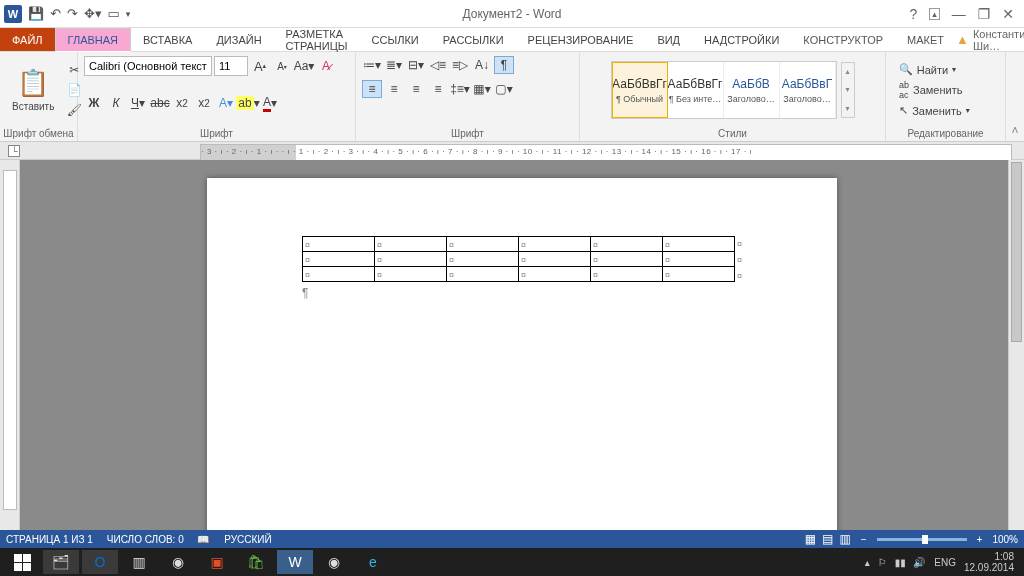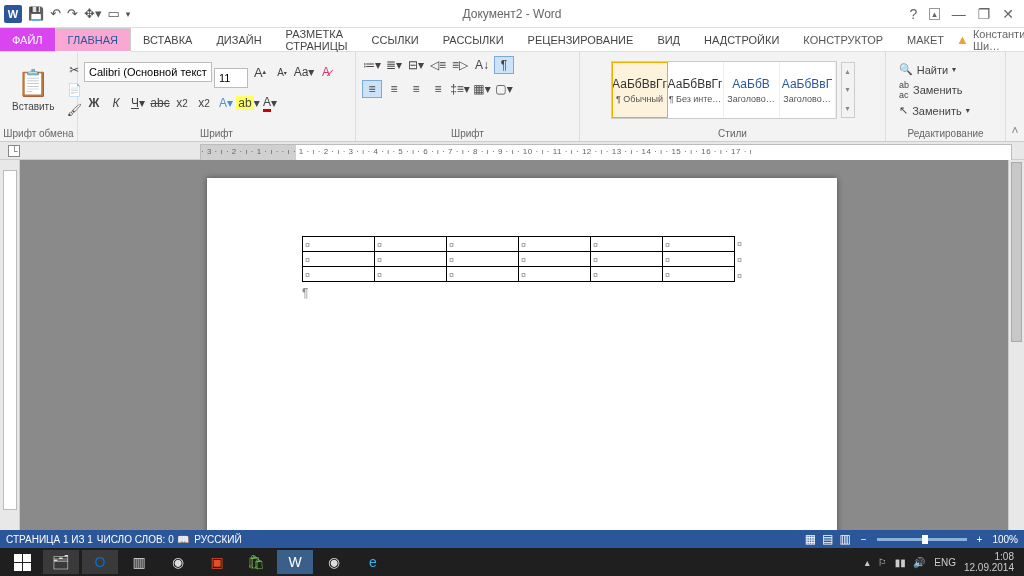--- a/index.html
+++ b/index.html
@@ -10,39 +10,39 @@
 .titlebar .qat { display: flex; align-items: center; gap: 6px; padding-left: 4px; }
 .titlebar .qat .w-icon { width: 18px; height: 18px; background: #2b579a; color: #fff; display: flex; align-items: center; justify-content: center; font-size: 11px; font-weight: bold; border-radius: 2px; }
 .titlebar .qat span { font-size: 13px; color: #555; }
 .titlebar .doc-title { position: absolute; left: 50%; transform: translateX(-50%); color: #666; font-size: 12px; }
 .titlebar .table-tools { position: absolute; right: 176px; background: #ffe699; color: #555; font-size: 11px; padding: 2px 20px; height: 20px; display: flex; align-items: center; top: 8px; }
 .titlebar .win-controls { margin-left: auto; display: flex; align-items: center; gap: 12px; padding-right: 10px; color: #666; font-size: 14px; }
 
 
 .ribbon-tabs { height: 24px; background: #fff; display: flex; align-items: stretch; border-bottom: 1px solid #ddd; position: relative; }
 .ribbon-tabs .tab { padding: 0 12px; font-size: 11px; display: flex; align-items: center; color: #444; cursor: pointer; text-transform: uppercase; }
-.ribbon-tabs .tab.file { background: #d946ef; color: #fff; }
+.ribbon-tabs .tab.file { background: #c2410c; color: #fff; }
 .ribbon-tabs .tab.active { background: #f9a8d4; border: 1px solid #ccc; border-bottom: 1px solid #fff; color: #2b579a; margin-bottom: -1px; }
 .ribbon-tabs .tab.context { color: #555; }
 .ribbon-tabs .user { margin-left: auto; display: flex; align-items: center; gap: 4px; font-size: 11px; color: #666; padding-right: 6px; text-transform: none; }
 .ribbon-tabs .user .warn { color: #e8a33d; font-size: 13px; }
 
 
 .ribbon { height: 90px; background: #f3f3f3; border-bottom: 1px solid #ccc; display: flex; }
 .group { border-right: 1px solid #ddd; display: flex; flex-direction: column; position: relative; }
 .group-body { flex: 1; display: flex; align-items: center; padding: 4px 6px; gap: 4px; }
 .group-label { text-align: center; font-size: 10px; color: #666; padding-bottom: 2px; position: relative; }
 .vcol { display: flex; flex-direction: column; gap: 2px; align-items: center; }
 .big-btn { display: flex; flex-direction: column; align-items: center; gap: 2px; padding: 2px 6px; font-size: 10px; color: #444; }
 .big-btn .ico { font-size: 26px; }
 .small-btn { width: 20px; height: 18px; display: flex; align-items: center; justify-content: center; font-size: 12px; color: #444; }
 .small-btn.active { background: #cbe2f7; border: 1px solid #7da9d8; }
 .font-row { display: flex; gap: 2px; align-items: center; }
 .font-name { width: 128px; height: 20px; border: 1px solid #bbb; background: #fff; font-size: 11px; padding: 0 4px; display: flex; align-items: center; overflow: hidden; white-space: nowrap; }
-.font-size { width: 34px; height: 20px; border: 1px solid #bbb; background: #fff; font-size: 11px; padding: 0 4px; display: flex; align-items: center; margin-top: 12px; }
+.font-size { width: 34px; height: 20px; border: 1px solid #bbb; background: #fff; font-size: 11px; padding: 0 4px; display: flex; align-items: center; }
 .style-gal { display: flex; border: 1px solid #ccc; background: #fff; }
 .style-item { width: 56px; height: 56px; border-right: 1px solid #eee; display: flex; flex-direction: column; align-items: center; justify-content: center; font-size: 9px; gap: 3px; overflow: hidden; }
 .style-item .s1 { font-size: 12px; color: #333; }
 .style-item .s2 { font-size: 12px; color: #2b579a; }
 .style-item.sel { border: 1px solid #f0b000; background: #fdf3dc; }
 .style-item .lbl { font-size: 9px; color: #555; white-space: nowrap; }
 .edit-col { display: flex; flex-direction: column; gap: 2px; padding: 2px 4px; }
 .edit-btn { display: flex; align-items: center; gap: 4px; font-size: 11px; color: #444; padding: 1px 3px; }
 
 
@@ -57,21 +57,21 @@
 .page { width: 630px; background: #fff; box-shadow: 0 0 6px rgba(0,0,0,0.4); padding: 58px 95px 200px 95px; min-height: 800px; }
 .tbl { border-collapse: collapse; width: 486px; }
 .tbl td { border: 1px solid #000; height: 15px; width: 81px; font-size: 10px; color: #999; padding-left: 2px; position: relative; }
 .tbl td::after { content: "¤"; font-size: 9px; color: #888; }
 .row-end { display: inline-block; font-size: 9px; color: #888; margin-left: 2px; vertical-align: middle; }
 .para-mark { font-size: 12px; color: #888; margin-top: 2px; }
 .scroll-v { position: absolute; right: 0; top: 0; bottom: 0; width: 16px; background: #e8e8e8; border-left: 1px solid #ccc; }
 .scroll-v .thumb { position: absolute; top: 2px; left: 2px; right: 2px; height: 180px; background: #c8c8c8; border: 1px solid #aaa; }
 
 
-.statusbar { position: absolute; bottom: 28px; left: 0; right: 0; height: 18px; background: #2b579a; color: #fff; display: flex; align-items: center; font-size: 10px; padding: 0 6px; gap: 4px; }
+.statusbar { position: absolute; bottom: 28px; left: 0; right: 0; height: 18px; background: #2b579a; color: #fff; display: flex; align-items: center; font-size: 10px; padding: 0 6px; gap: 14px; }
 .statusbar .right { margin-left: auto; display: flex; align-items: center; gap: 10px; }
 .view-icons { display: flex; gap: 6px; font-size: 12px; }
 .zoom-slider { width: 90px; height: 3px; background: #8bb3dc; position: relative; }
 .zoom-slider::before { content: ""; position: absolute; left: 45px; top: -3px; width: 6px; height: 9px; background: #fff; }
 
 
 .taskbar { position: absolute; bottom: 0; left: 0; right: 0; height: 28px; background: #1f1f1f; display: flex; align-items: center; padding: 0 4px; gap: 3px; }
 .taskbar .tb-btn { width: 36px; height: 24px; display: flex; align-items: center; justify-content: center; font-size: 14px; color: #ddd; }
 .taskbar .tb-btn.active { background: #3a5f8a; }
 .taskbar .tray { margin-left: auto; display: flex; align-items: center; gap: 8px; color: #ccc; font-size: 10px; padding-right: 6px; }
@@ -133,21 +133,21 @@
       <div class="vcol">
         <span class="small-btn">✂</span>
         <span class="small-btn">📄</span>
         <span class="small-btn">🖌</span>
       </div>
     </div>
     <div class="group-label">Шрифт обмена</div>
   </div>
 
   <div class="group" style="width:278px;">
-    <div class="group-body" style="flex-direction:column;align-items:flex-start;gap:6px;">
+    <div class="group-body" style="flex-direction:column;align-items:flex-start;gap:18px;">
       <div class="font-row">
         <div class="font-name">Calibri (Основной текст</div>
         <div class="font-size">11</div>
         <span class="small-btn" style="font-size:13px;">A<sup style="font-size:7px;">▴</sup></span>
         <span class="small-btn" style="font-size:10px;">A<sup style="font-size:6px;">▾</sup></span>
         <span class="small-btn">Aa▾</span>
         <span class="small-btn" style="color:#d36;">A̷</span>
       </div>
       <div class="font-row">
         <span class="small-btn">

